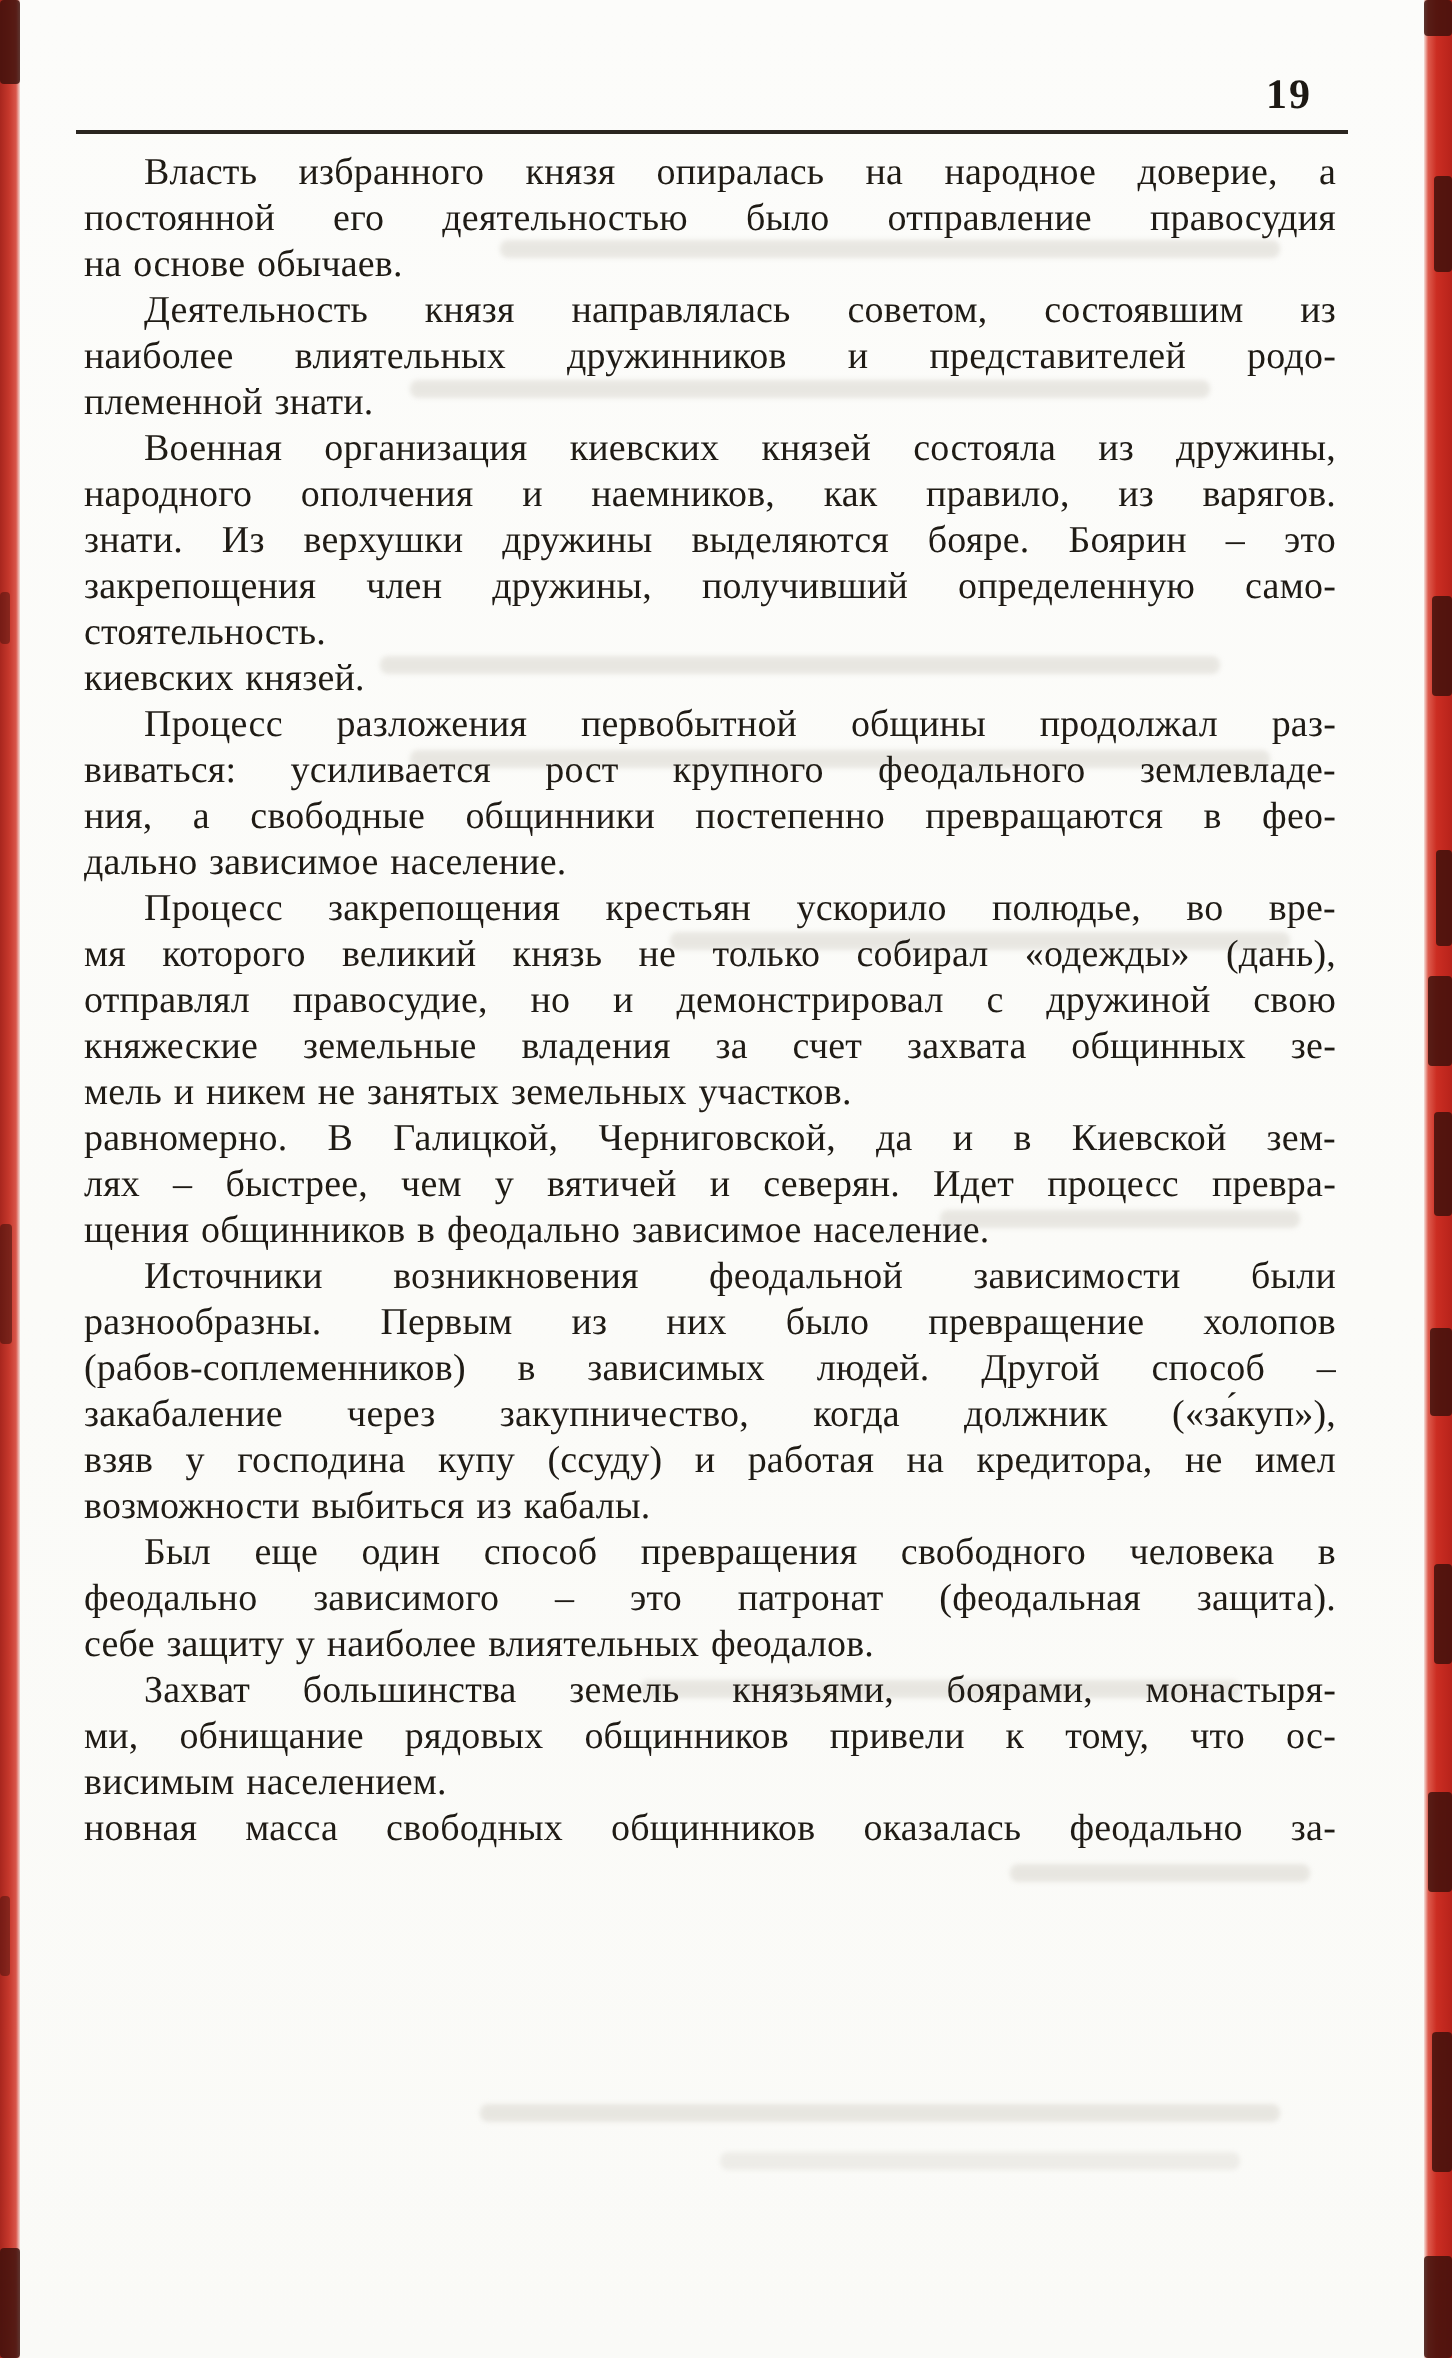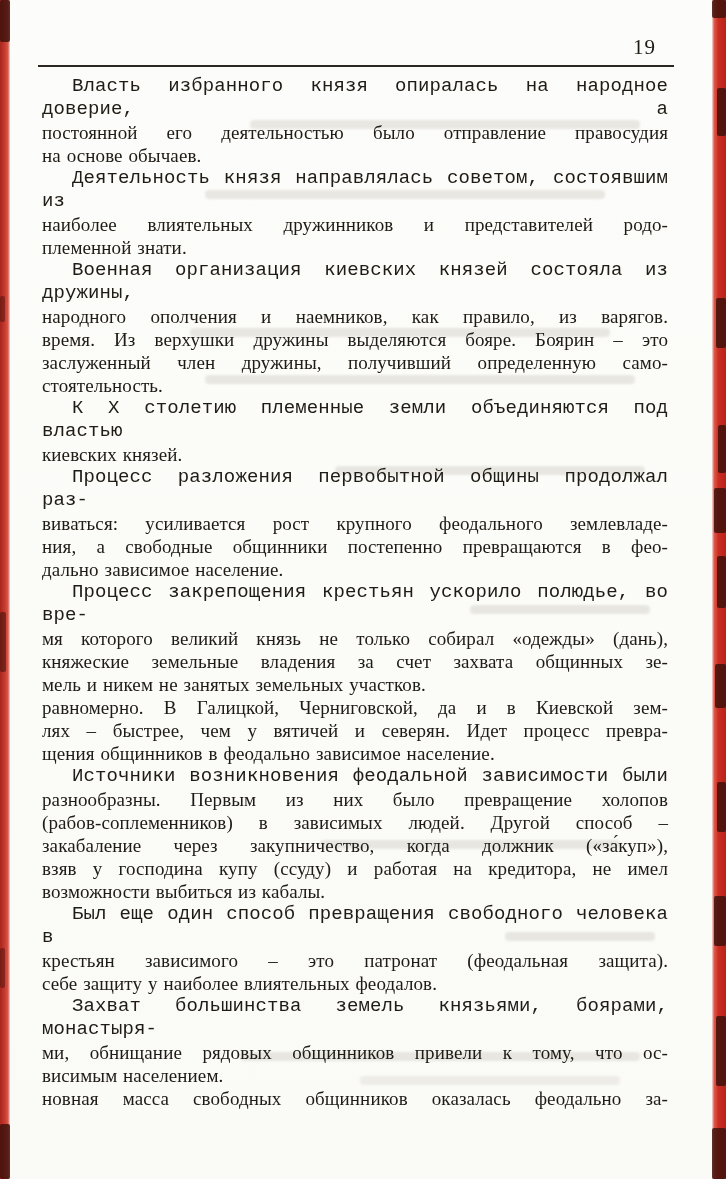--- a/index.html
+++ b/index.html
@@ -14,31 +14,31 @@
   .edge{position:absolute;top:0;bottom:0;z-index:5;}
   .edge-left{left:0;width:10px;background:linear-gradient(90deg,#a8261e 0%,#c6382c 45%,#d8564a 80%,#f3dcd6 100%);}
   .edge-right{right:0;width:14px;background:linear-gradient(270deg,#b7231b 0%,#cb2d22 55%,#dd5b4d 85%,#f5ded8 100%);}
   .mark{position:absolute;background:#3a100b;opacity:.82;border-radius:2px;}
   .edge-left .mark{left:0;}
   .edge-right .mark{right:0;}
 
   
   .pagenum{
     position:absolute;top:35px;right:70px;z-index:2;
-    font-size:21px;font-weight:normal;color:#1d1914;letter-spacing:1px;
+    font-size:21px;font-weight:bold;color:#1d1914;letter-spacing:1px;
   }
   .rule{position:absolute;top:65px;left:38px;width:636px;height:2px;background:#2b2620;z-index:2;}
   .body{
     position:absolute;top:75px;left:42px;width:626px;z-index:2;
     font-size:19px;line-height:23px;color:#1f1b15;
     word-spacing:1px;letter-spacing:.1px;
   }
   .line{text-align:justify;text-align-last:justify;white-space:normal;}
   .line.last{text-align-last:left;}
-  .line.indent{text-indent:30px;font-family:Liberation Mono, monospace;}
+  .line.indent{text-indent:30px;}
 
   
   .ghost{
     position:absolute;height:9px;z-index:1;border-radius:4px;
     background:#d6d3cb;opacity:.5;filter:blur(1.3px);
   }
 </style>
 </head>
 <body>
 
@@ -82,44 +82,44 @@
 
   <div class="body">
       <div class="line indent">Власть избранного князя опиралась на народное доверие, а</div>
       <div class="line">постоянной его деятельностью было отправление правосудия</div>
       <div class="line last">на основе обычаев.</div>
       <div class="line indent">Деятельность князя направлялась советом, состоявшим из</div>
       <div class="line">наиболее влиятельных дружинников и представителей родо-</div>
       <div class="line last">племенной знати.</div>
       <div class="line indent">Военная организация киевских князей состояла из дружины,</div>
       <div class="line">народного ополчения и наемников, как правило, из варягов.</div>
-      <div class="line">время. Из верхушки дружины выделяются бояре. Боярин – это</div>
-      <div class="line">заслуженный член дружины, получивший определенную само-</div>
+      <div class="line">знати. Из верхушки дружины выделяются бояре. Боярин – это</div>
+      <div class="line">закрепощения член дружины, получивший определенную само-</div>
       <div class="line last">стоятельность.</div>
-      <div class="line indent">К X столетию племенные земли объединяются под властью</div>
       <div class="line last">киевских князей.</div>
       <div class="line indent">Процесс разложения первобытной общины продолжал раз-</div>
       <div class="line">виваться: усиливается рост крупного феодального землевладе-</div>
       <div class="line">ния, а свободные общинники постепенно превращаются в фео-</div>
       <div class="line last">дально зависимое население.</div>
       <div class="line indent">Процесс закрепощения крестьян ускорило полюдье, во вре-</div>
       <div class="line">мя которого великий князь не только собирал «одежды» (дань),</div>
+      <div class="line">отправлял правосудие, но и демонстрировал с дружиной свою</div>
       <div class="line">княжеские земельные владения за счет захвата общинных зе-</div>
       <div class="line last">мель и никем не занятых земельных участков.</div>
       <div class="line">равномерно. В Галицкой, Черниговской, да и в Киевской зем-</div>
       <div class="line">лях – быстрее, чем у вятичей и северян. Идет процесс превра-</div>
       <div class="line last">щения общинников в феодально зависимое население.</div>
       <div class="line indent">Источники возникновения феодальной зависимости были</div>
       <div class="line">разнообразны. Первым из них было превращение холопов</div>
       <div class="line">(рабов-соплеменников) в зависимых людей. Другой способ –</div>
       <div class="line">закабаление через закупничество, когда должник («за́куп»),</div>
       <div class="line">взяв у господина купу (ссуду) и работая на кредитора, не имел</div>
       <div class="line last">возможности выбиться из кабалы.</div>
       <div class="line indent">Был еще один способ превращения свободного человека в</div>
-      <div class="line">крестьян зависимого – это патронат (феодальная защита).</div>
+      <div class="line">феодально зависимого – это патронат (феодальная защита).</div>
       <div class="line last">себе защиту у наиболее влиятельных феодалов.</div>
       <div class="line indent">Захват большинства земель князьями, боярами, монастыря-</div>
       <div class="line">ми, обнищание рядовых общинников привели к тому, что ос-</div>
       <div class="line last">висимым населением.</div>
       <div class="line">новная масса свободных общинников оказалась феодально за-</div>
     </div>
 
 </div>
 
 </body></html>

